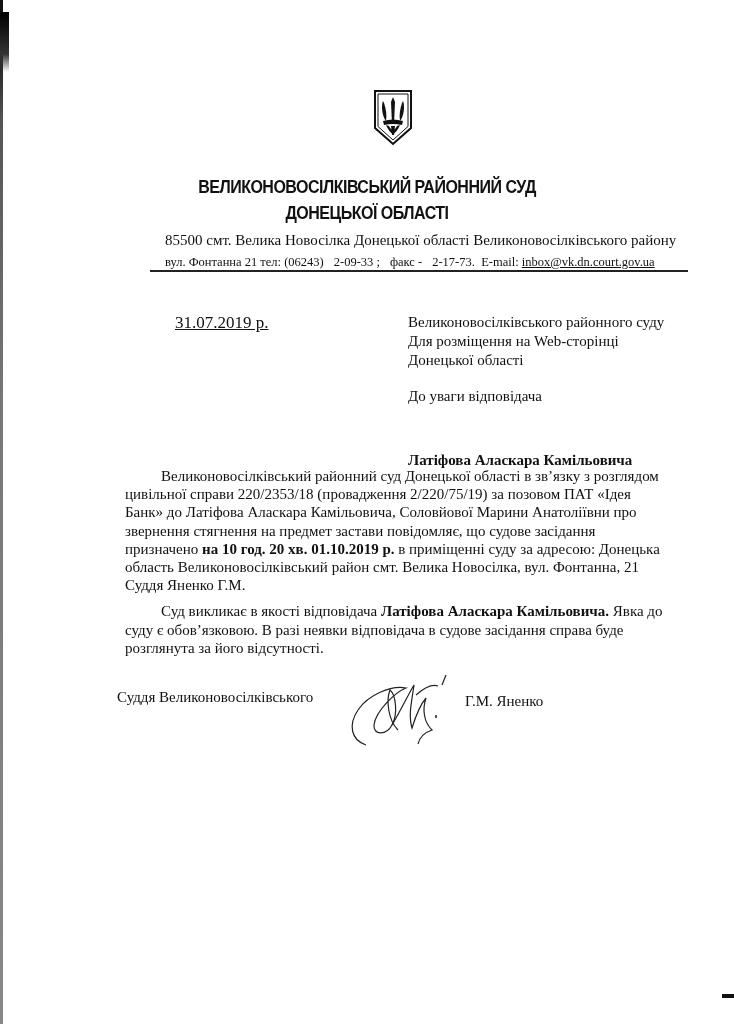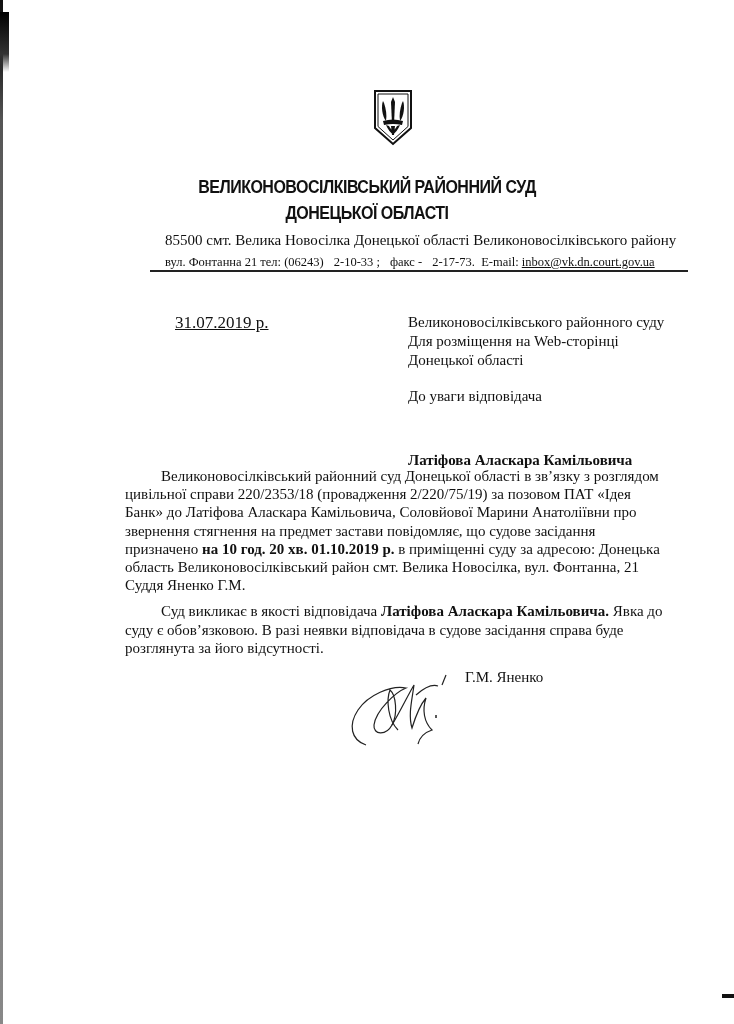--- a/index.html
+++ b/index.html
@@ -53,21 +53,21 @@
   .body-text p { margin: 8px; }
   .indent { display: inline-block; width: 36px; }
   .bold { font-weight: bold; }
   .sign-left {
     position: absolute; left: 117px; top: 688px; font-size: 15px; line-height: 19px;
   }
   .signature {
     position: absolute; left: 346px; top: 670px; width: 110px; height: 80px;
   }
   .sign-name {
-    position: absolute; left: 465px; top: 669px; font-size: 15px;
+    position: absolute; left: 465px; top: 693px; font-size: 15px;
   }
 </style>
 </head>
 <body>
 
 <div class="scan-edge"></div>
 <div class="scan-edge-top"></div>
 <div class="scan-mark"></div>
 
 <svg class="coat" viewBox="0 0 42 58">
@@ -79,21 +79,21 @@
   <path d="M11 33 Q21 30 31 33 L30 37 Q21 35 12 37 Z" fill="#111"></path>
   <path d="M14 37 Q17 44 21 46 Q25 44 28 37 L25 38 Q23 42 21 42 Q19 42 17 38 Z" fill="#111"></path>
   <path d="M19 38 L23 38 L22 47 L20 47 Z" fill="#111"></path>
 </svg>
 
 <div class="court-title l1">ВЕЛИКОНОВОСІЛКІВСЬКИЙ РАЙОННИЙ СУД</div>
 <div class="court-title l2">ДОНЕЦЬКОЇ ОБЛАСТІ</div>
 
 <div class="addr1">85500 смт. Велика Новосілка Донецької області Великоновосілківського району</div>
 <div class="addr2">
-  <span>вул. Фонтанна 21 тел: (06243)</span><span class="gap"></span><span>2-10-33 ;</span><span class="gap"></span><span>факс -</span><span class="gap"></span><span>2-17-73.</span>&nbsp;
+  <span>вул. Фонтанна 21 тел: (06243)</span><span class="gap"></span><span>2-09-33 ;</span><span class="gap"></span><span>факс -</span><span class="gap"></span><span>2-17-73.</span>&nbsp;
   <span>E-mail:</span>
   <span class="email">inbox@vk.dn.court.gov.ua</span>
 </div>
 <div class="rule"></div>
 
 <div class="date">31.07.2019 р.</div>
 
 <div class="recipient">
   <div>Великоновосілківського районного суду</div>
   <div>Для розміщення на Web-сторінці</div>
@@ -102,20 +102,21 @@
   <div>До уваги відповідача</div>
   <div class="bold">Латіфова Аласкара Камільовича</div>
 </div>
 
 <div class="body-text">
   <p><span class="indent"></span><span>Великоновосілківський районний суд Донецької області в зв’язку з розглядом цивільної справи 220/2353/18 (провадження 2/220/75/19) за позовом  ПАТ «Ідея Банк»  до Латіфова Аласкара Камільовича, Соловйової Марини Анатоліївни про звернення стягнення на предмет застави  повідомляє, що судове засідання призначено </span><span class="bold">на 10 год. 20 хв.   01.10.2019 р.</span><span>  в приміщенні суду за адресою: Донецька область Великоновосілківський район смт. Велика Новосілка, вул. Фонтанна, 21 Суддя Яненко Г.М.</span></p>
   <p><span class="indent"></span><span>Суд викликає в якості відповідача </span><span class="bold">Латіфова Аласкара Камільовича.</span><span>  Явка до суду є обов’язковою. В разі неявки відповідача в судове засідання справа буде розглянута за його  відсутності.</span></p>
 </div>
 
 <div class="sign-left">
+  <div>Суддя Великоновосілківського</div>
 </div>
 
 <svg class="signature" viewBox="0 0 110 80">
   <path d="M20 75 C5 70 2 55 12 40 C22 25 45 15 60 18 C50 22 30 40 28 55 C27 65 40 66 46 55 C52 44 50 25 44 20 C40 30 42 50 52 60" fill="none" stroke="#222" stroke-width="1.2"></path>
   <path d="M46 55 C55 40 62 25 68 15 C66 30 62 45 66 58 C70 45 74 35 80 28 C76 40 78 52 86 60 C80 62 74 66 72 74" fill="none" stroke="#222" stroke-width="1.2"></path>
   <path d="M70 25 C78 18 86 14 92 16" fill="none" stroke="#222" stroke-width="1.2"></path>
   <path d="M100 5 L96 15" fill="none" stroke="#222" stroke-width="1.2"></path>
   <path d="M90 45 L90 48" fill="none" stroke="#222" stroke-width="1.5"></path>
 </svg>
 

